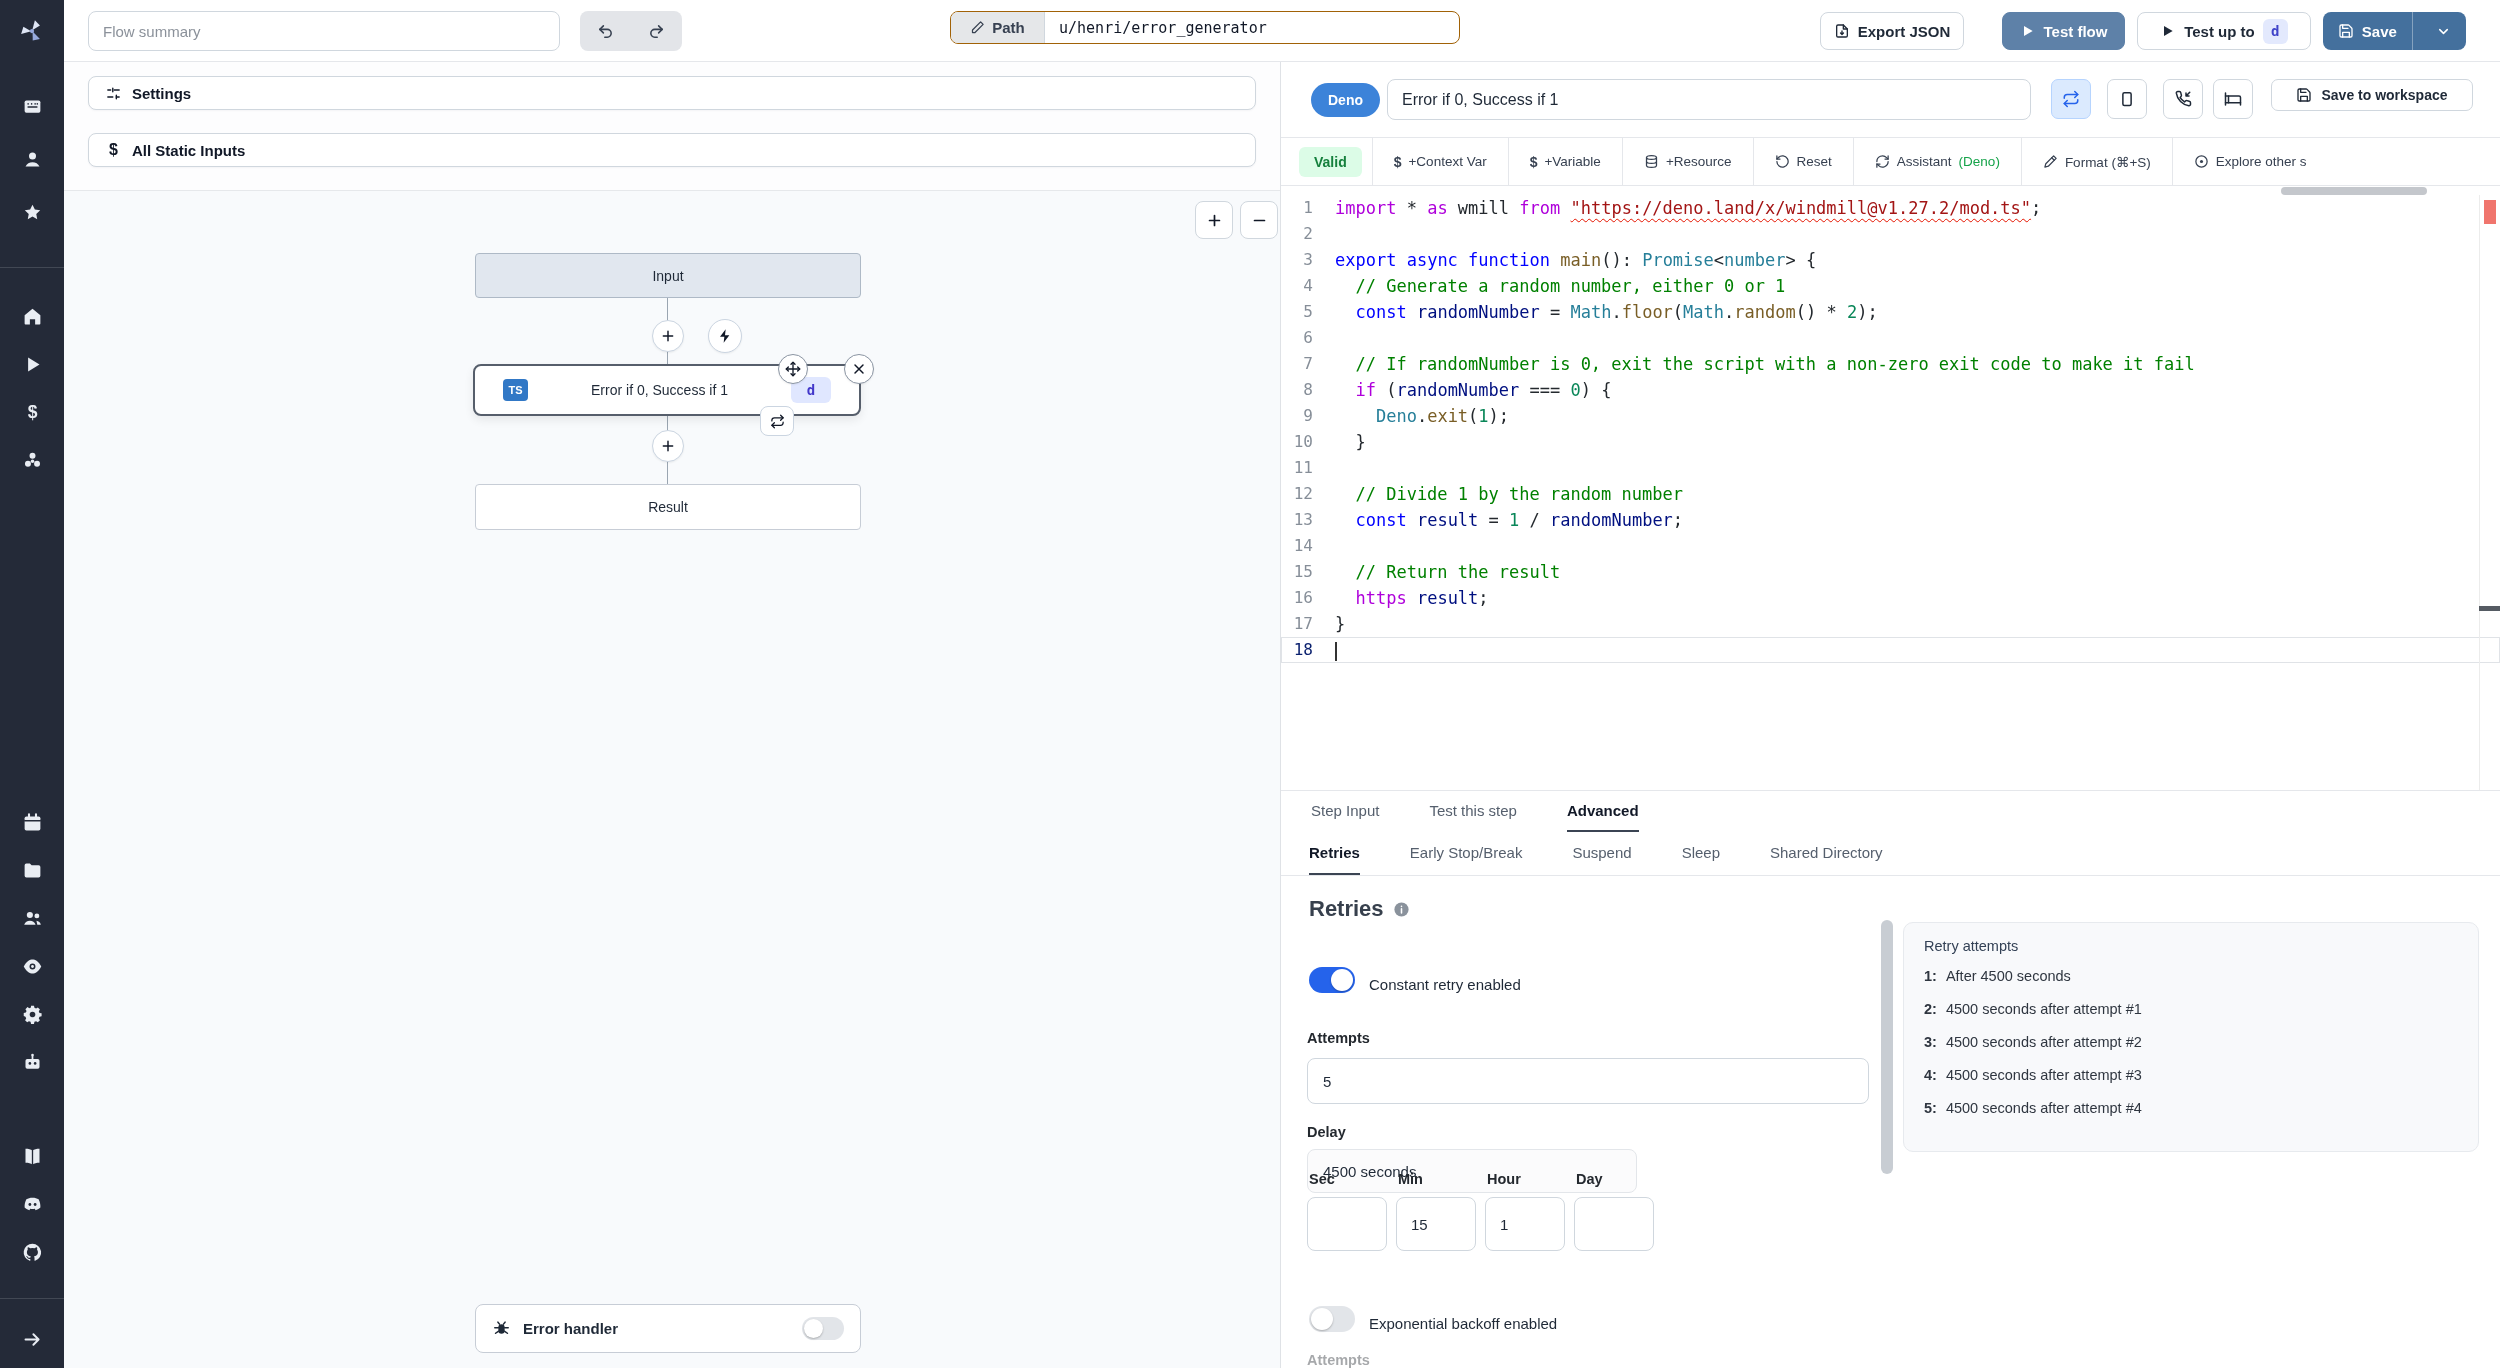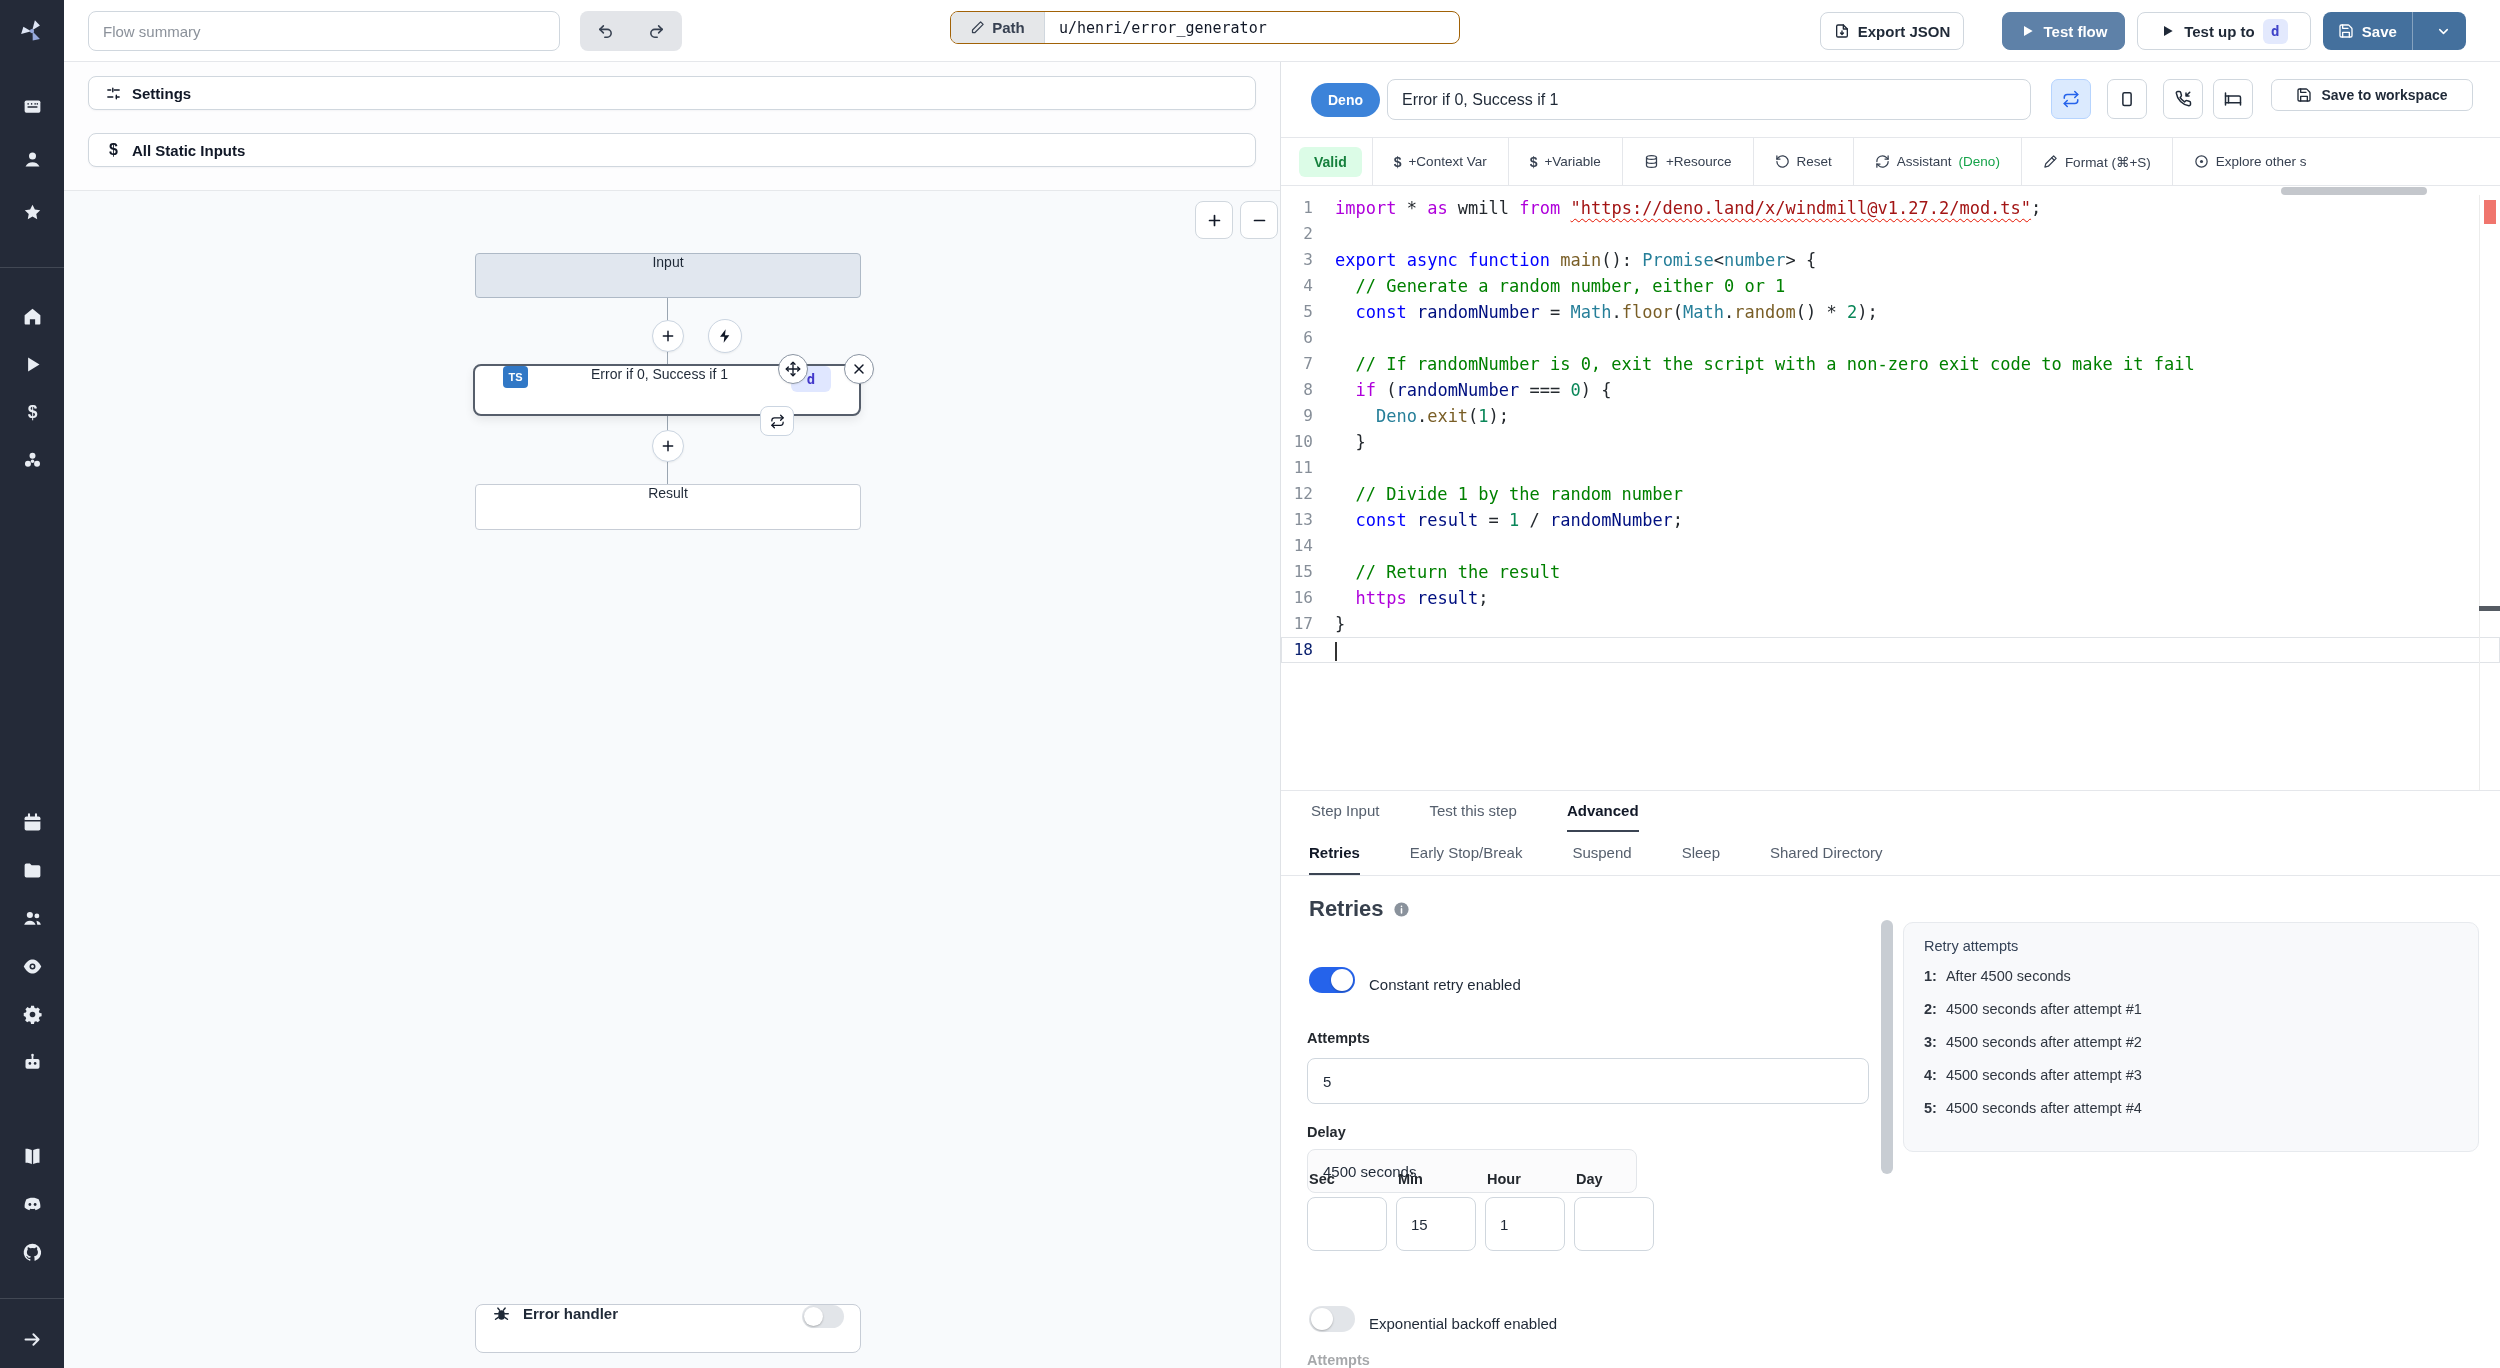--- a/index.html
+++ b/index.html
@@ -45,21 +45,21 @@
   #save-caret .ic{width:15px;height:15px}
 
   
   #canvas{position:absolute;left:64px;top:62px;width:1216px;height:1306px;background:#fdfdfe}
   .wide-btn{position:absolute;left:24px;width:1168px;height:34px;background:#fff;border:1px solid #d0d7de;border-radius:8px;display:flex;align-items:center;gap:10px;padding:0 16px;font-size:15px;font-weight:600;color:#111827;box-shadow:0 1px 2px rgba(16,24,40,.04);cursor:pointer}
   .wide-btn .ic{width:17px;height:17px;color:#111827}
   #graph{position:absolute;left:0;top:128px;right:0;bottom:0;background:#f8fafc;border-top:1px solid #e6e8eb;overflow:hidden}
   .zoom-btn{position:absolute;top:10px;width:38px;height:38px;background:#fff;border:1px solid #d0d7de;border-radius:8px;display:flex;align-items:center;justify-content:center;color:#111827;cursor:pointer}
   .zoom-btn .ic{width:17px;height:17px}
   .edge{position:absolute;width:1px;background:#9aa5b1}
-  .gnode{position:absolute;display:flex;justify-content:center;font-size:14px;color:#1f2937;background:#fff;border:1px solid #c7cdd6;border-radius:4px;cursor:pointer}
+  .gnode{position:absolute;display:flex;align-items:center;justify-content:center;font-size:14px;color:#1f2937;background:#fff;border:1px solid #c7cdd6;border-radius:4px;cursor:pointer}
   #node-input{left:411px;top:62px;width:386px;height:45px;background:#e1e7ef;border-color:#aeb9c6}
   #node-result{left:411px;top:293px;width:386px;height:46px}
   #node-step{left:409px;top:173px;width:388px;height:52px;border:2px solid #565e6b;border-radius:8px;box-shadow:0 4px 10px rgba(0,0,0,.08);justify-content:space-between;padding:0 28px}
   #ts-badge{width:25px;height:22px;border-radius:4px;background:#3178c6;color:#fff;font-size:11px;font-weight:700;display:flex;align-items:center;justify-content:center}
   #step-title{flex:1;text-align:center;font-size:14px;color:#1f2937}
   #d-badge{min-width:40px;height:26px;border-radius:6px;background:#e0e7ff;color:#4338ca;font-family:"DejaVu Sans Mono","Liberation Mono",monospace;font-size:14px;font-weight:700;display:flex;align-items:center;justify-content:center}
   .circ{position:absolute;background:#fff;border:1px solid #cbd5e1;border-radius:50%;display:flex;align-items:center;justify-content:center;color:#111827;box-shadow:0 1px 2px rgba(0,0,0,.06);cursor:pointer}
   .circ .ic{width:16px;height:16px}
   #handle-move,#handle-close{border-color:#8b95a3}
   #btn-swap{position:absolute;left:696px;top:215px;width:34px;height:30px;background:#fff;border:1px solid #cbd5e1;border-radius:8px;display:flex;align-items:center;justify-content:center;color:#111827;cursor:pointer}

